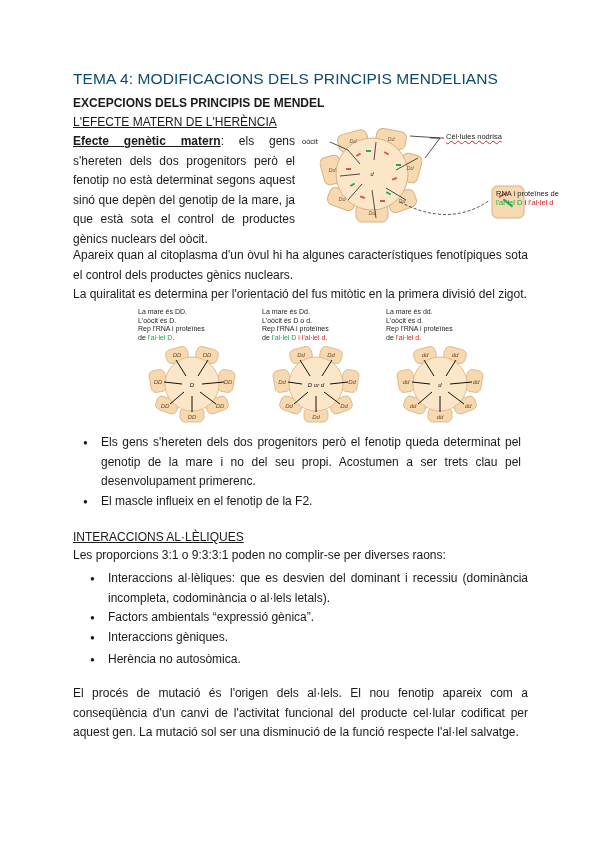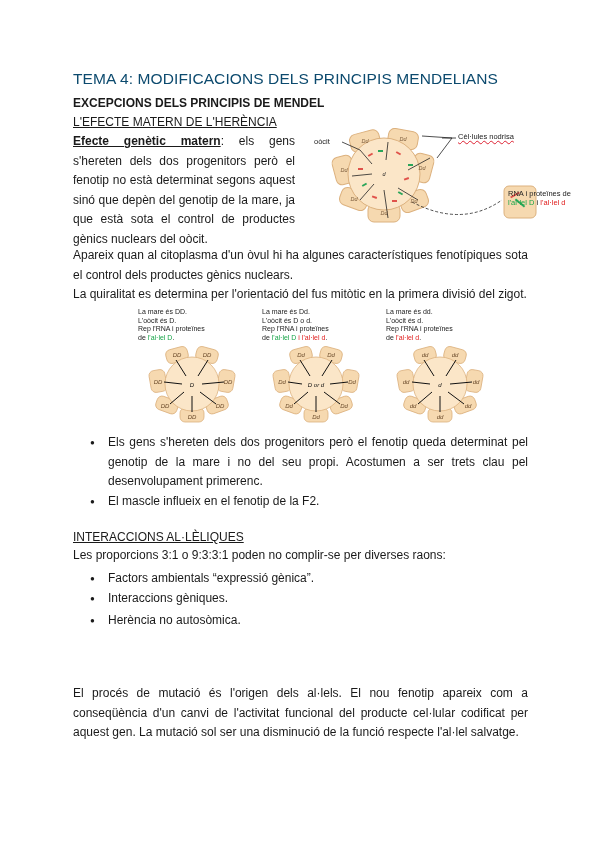--- a/index.html
+++ b/index.html
@@ -30,21 +30,21 @@
   <div class="title">TEMA 4: MODIFICACIONS DELS PRINCIPIS MENDELIANS</div>
 
   <div class="h-bold">EXCEPCIONS DELS PRINCIPIS DE MENDEL</div>
 
   <div class="h-under" style="left:73px; top:115px;">L'EFECTE MATERN DE L'HERÈNCIA</div>
 
   <div class="para" style="left:73px; top:132px; width:222px;">
     <b class="u">Efecte genètic matern</b><span>: els gens s'hereten dels dos progenitors però el fenotip no està determinat segons aquest sinó que depèn del genotip de la mare, ja que està sota el control de productes gènics nuclears del oòcit.</span>
   </div>
 
-  <div style="position:absolute; left:312px; top:128px; width:240px; height:100px;">
+  <div style="position:absolute; left:300px; top:128px; width:240px; height:100px;">
     <svg width="240" height="100" viewBox="0 0 240 100">
       <g fill="#f6d9b0" stroke="#dcb17e" stroke-width="1">
         <rect x="38" y="4" width="30" height="18" rx="6" transform="rotate(-15 53 13)"></rect>
         <rect x="76" y="2" width="30" height="18" rx="6" transform="rotate(10 91 11)"></rect>
         <rect x="22" y="28" width="20" height="28" rx="6" transform="rotate(-15 32 42)"></rect>
         <rect x="100" y="26" width="20" height="28" rx="6" transform="rotate(15 110 40)"></rect>
         <rect x="28" y="62" width="28" height="18" rx="6" transform="rotate(20 42 71)"></rect>
         <rect x="88" y="64" width="28" height="18" rx="6" transform="rotate(-20 102 73)"></rect>
         <rect x="56" y="76" width="32" height="18" rx="6"></rect>
         <circle cx="72" cy="46" r="36" fill="#fbe6c8"></circle>
@@ -216,29 +216,30 @@
           <text x="90" y="38">dd</text>
           <text x="27" y="62">dd</text>
           <text x="82" y="62">dd</text>
           <text x="54" y="73">dd</text>
           <text x="54" y="41" fill="#111">d</text>
         </g>
       </svg>
     </div>
   </div>
 
-  <ul class="bullets" style="left:90px; top:433px; width:438px;">
+  <ul class="bullets" style="left:83px; top:433px; width:438px;">
     <li>Els gens s'hereten dels dos progenitors però el fenotip queda determinat pel genotip de la mare i no del seu propi. Acostumen a ser trets clau pel desenvolupament primerenc.</li>
     <li>El mascle influeix en el fenotip de la F2.</li>
   </ul>
 
   <div class="h-under" style="left:73px; top:530px;">INTERACCIONS AL·LÈLIQUES</div>
   <div class="para" style="left:73px; top:546px; width:455px; text-align:left;">Les proporcions 3:1 o 9:3:3:1 poden no complir-se per diverses raons:</div>
 
   <ul class="bullets" style="left:90px; top:569px; width:438px;">
+    <li>Interaccions al·lèliques: que es desvien del dominant i recessiu (dominància incompleta, codominància o al·lels letals).</li>
     <li>Factors ambientals “expressió gènica”.</li>
     <li>Interaccions gèniques.</li>
     <li style="margin-top:3px;">Herència no autosòmica.</li>
   </ul>
 
   <div class="para" style="left:73px; top:684px; width:455px;">El procés de mutació és l'origen dels al·lels. El nou fenotip apareix com a conseqüència d'un canvi de l'activitat funcional del producte cel·lular codificat per aquest gen. La mutació sol ser una disminució de la funció respecte l'al·lel salvatge.</div>
 
 </div>
 
 </body></html>

